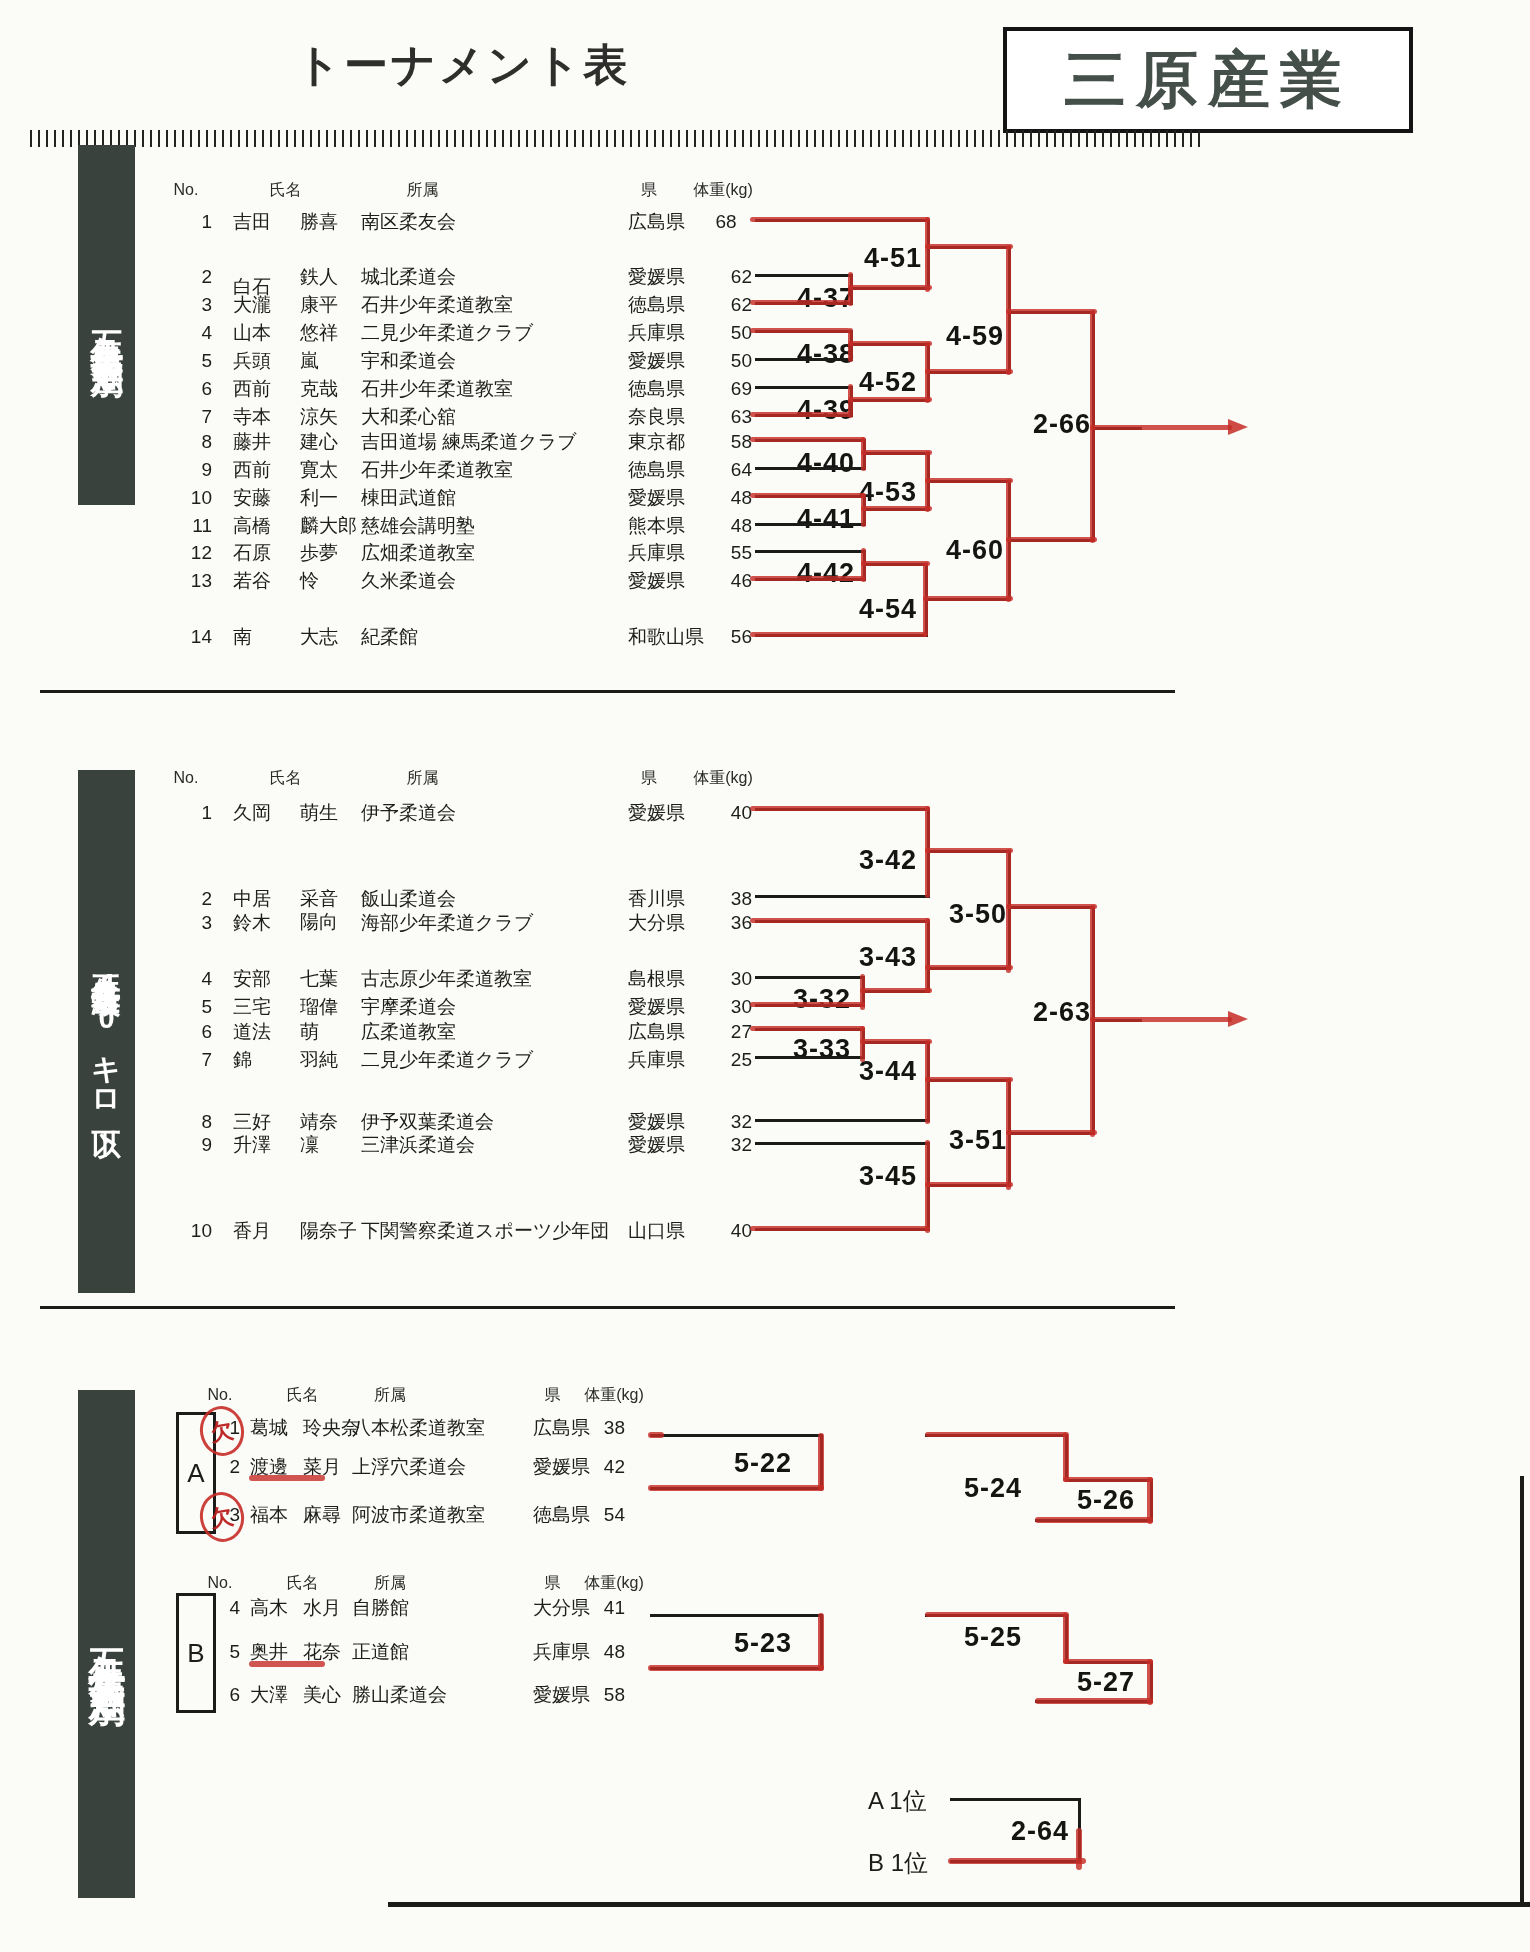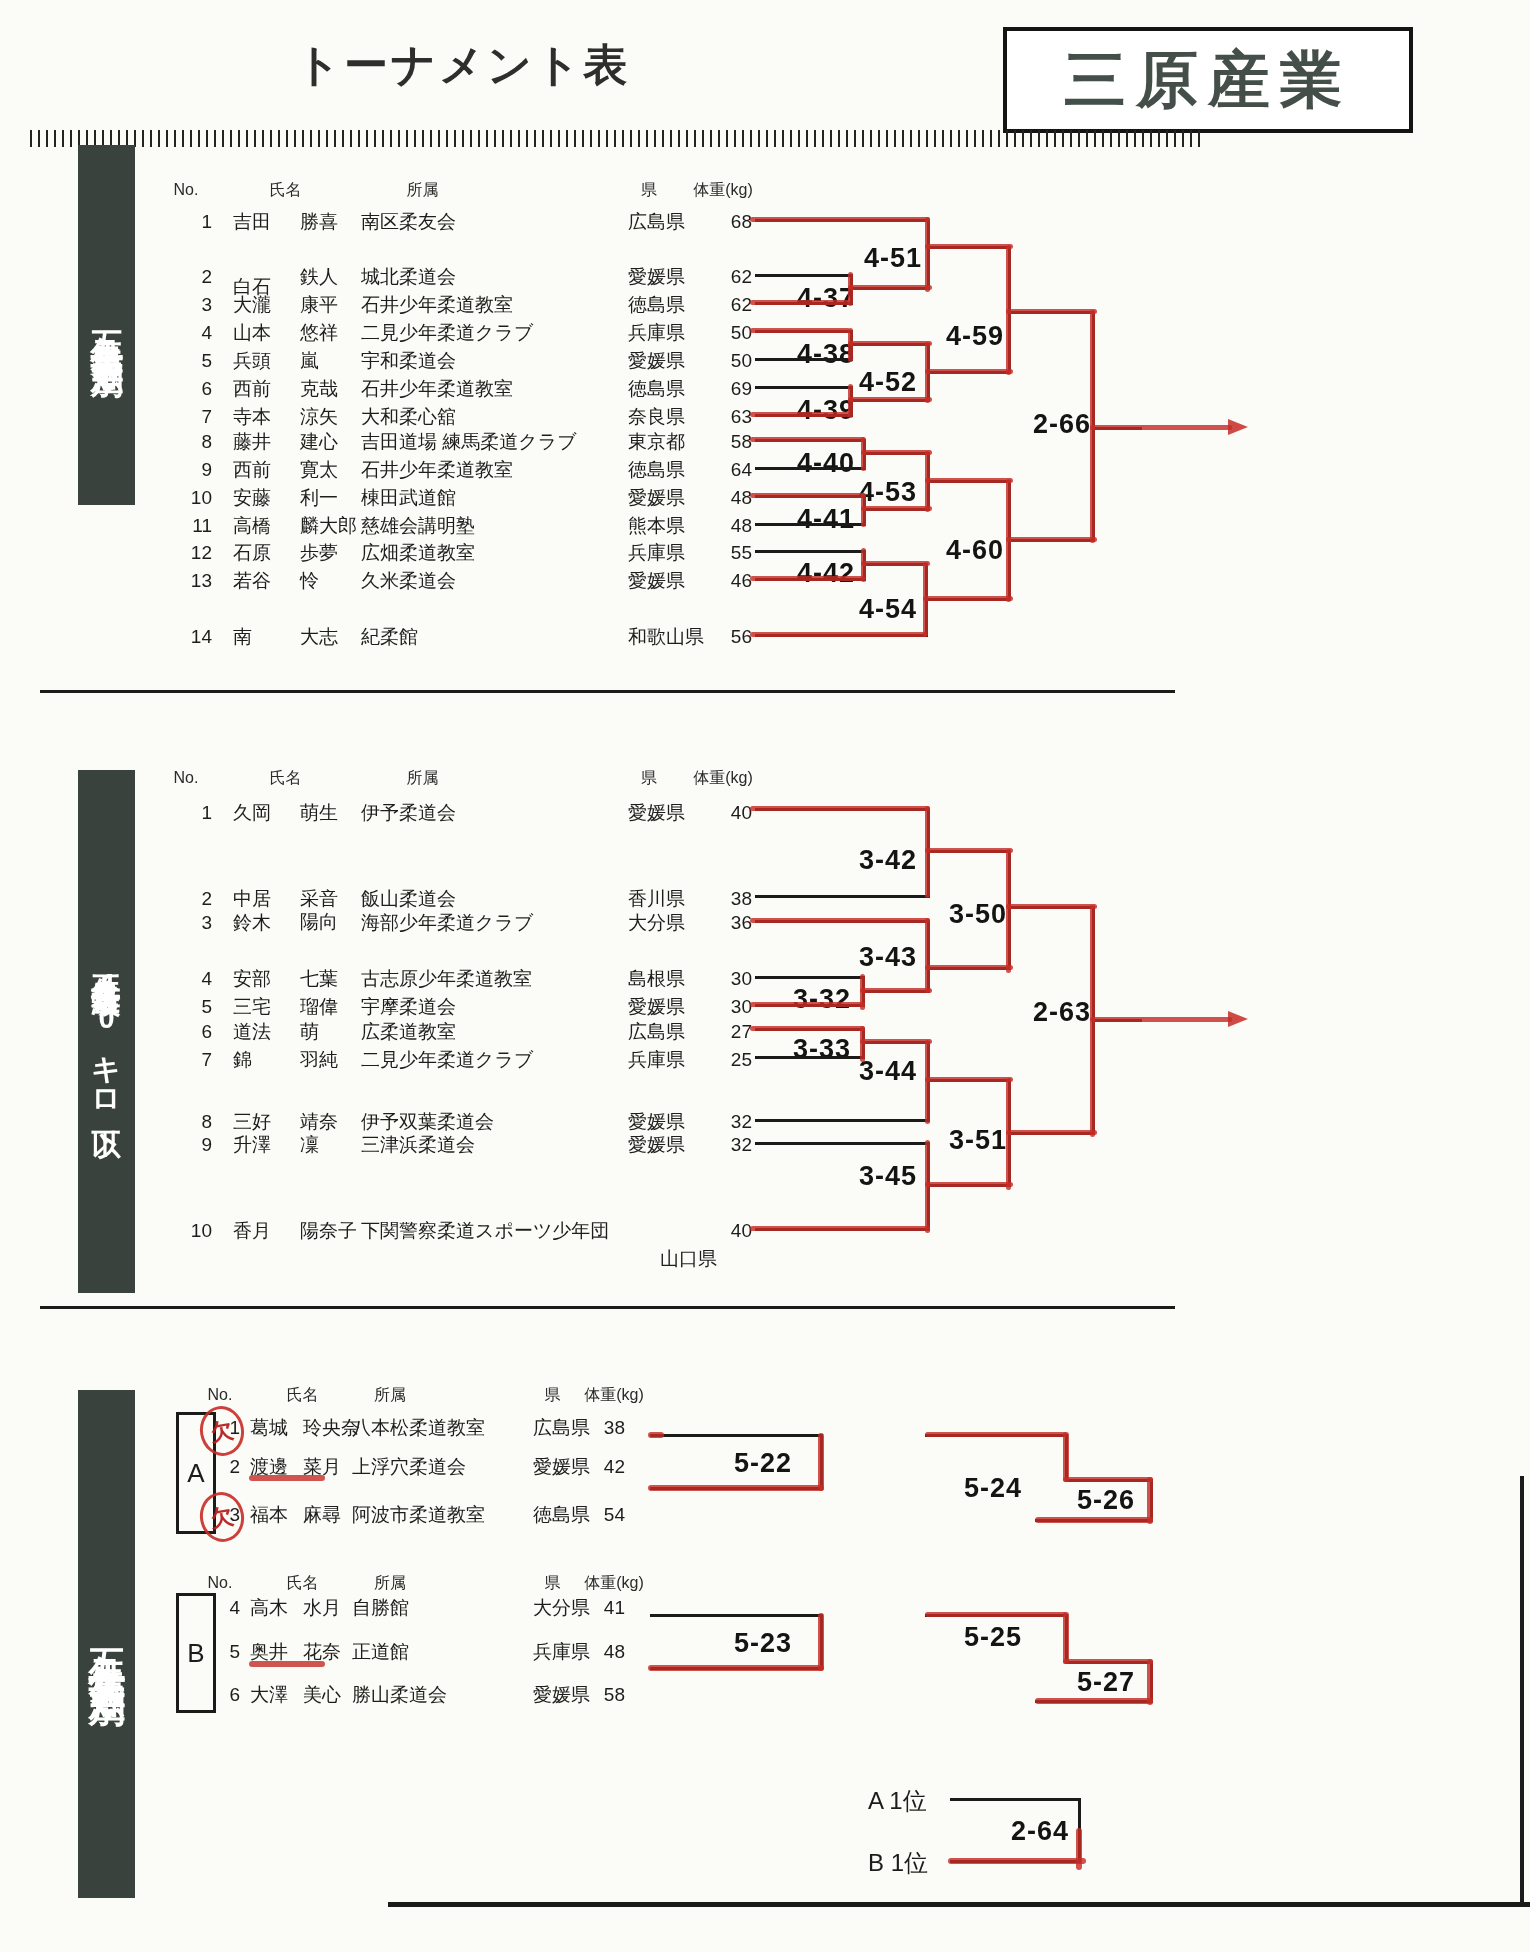--- a/index.html
+++ b/index.html
@@ -89,21 +89,21 @@
       <div class="hcell" style="left: 160px; top: 179px; width: 52px;">No.</div>
       <div class="hcell" style="left: 233px; top: 179px; width: 105px;">氏名</div>
       <div class="hcell" style="left: 345px; top: 179px; width: 155px;">所属</div>
       <div class="hcell" style="left: 618px; top: 179px; width: 62px;">県</div>
       <div class="hcell" style="left: 683px; top: 179px; width: 80px;">体重(kg)</div>
       <div class="cell num" style="left: 160px; top: 209px; width: 52px;">1</div>
       <div class="cell" style="left: 233px; top: 209px;">吉田</div>
       <div class="cell" style="left: 300px; top: 209px;">勝喜</div>
       <div class="cell" style="left: 361px; top: 209px;">南区柔友会</div>
       <div class="cell" style="left: 628px; top: 209px;">広島県</div>
-      <div class="cell num" style="left: 700px; top: 209px; width: 52px;">68</div>
+      <div class="cell num" style="left: 700px; top: 209px; width: 52px; text-align: center;">68</div>
       <div class="cell num" style="left: 160px; top: 264px; width: 52px;">2</div>
       <div class="cell" style="left: 233px; top: 264px; margin-top: 10px;">白石</div>
       <div class="cell" style="left: 300px; top: 264px;">鉄人</div>
       <div class="cell" style="left: 361px; top: 264px;">城北柔道会</div>
       <div class="cell" style="left: 628px; top: 264px;">愛媛県</div>
       <div class="cell num" style="left: 700px; top: 264px; width: 52px;">62</div>
       <div class="cell num" style="left: 160px; top: 292px; width: 52px;">3</div>
       <div class="cell" style="left: 233px; top: 292px;">大瀧</div>
       <div class="cell" style="left: 300px; top: 292px;">康平</div>
       <div class="cell" style="left: 361px; top: 292px;">石井少年柔道教室</div>
@@ -318,21 +318,21 @@
       <div class="cell num" style="left: 160px; top: 1132px; width: 52px;">9</div>
       <div class="cell" style="left: 233px; top: 1132px;">升澤</div>
       <div class="cell" style="left: 300px; top: 1132px;">凜</div>
       <div class="cell" style="left: 361px; top: 1132px;">三津浜柔道会</div>
       <div class="cell" style="left: 628px; top: 1132px;">愛媛県</div>
       <div class="cell num" style="left: 700px; top: 1132px; width: 52px;">32</div>
       <div class="cell num" style="left: 160px; top: 1218px; width: 52px;">10</div>
       <div class="cell" style="left: 233px; top: 1218px;">香月</div>
       <div class="cell" style="left: 300px; top: 1218px;">陽奈子</div>
       <div class="cell" style="left: 361px; top: 1218px;">下関警察柔道スポーツ少年団</div>
-      <div class="cell" style="left: 660px; top: 1218px; margin-top: 28px;">山口県</div>
+      <div class="cell" style="left: 628px; top: 1218px;">山口県</div>
       <div class="cell num" style="left: 700px; top: 1218px; width: 52px;">40</div>
       <div class="mlabel" style="left: 888px; top: 860px;">3-42</div>
       <div class="mlabel" style="left: 978px; top: 914px;">3-50</div>
       <div class="mlabel" style="left: 888px; top: 957px;">3-43</div>
       <div class="mlabel" style="left: 822px; top: 999px;">3-32</div>
       <div class="mlabel" style="left: 822px; top: 1049px;">3-33</div>
       <div class="mlabel" style="left: 888px; top: 1071px;">3-44</div>
       <div class="mlabel" style="left: 888px; top: 1176px;">3-45</div>
       <div class="mlabel" style="left: 978px; top: 1140px;">3-51</div>
       <div class="mlabel" style="left: 1062px; top: 1012px;">2-63</div>

